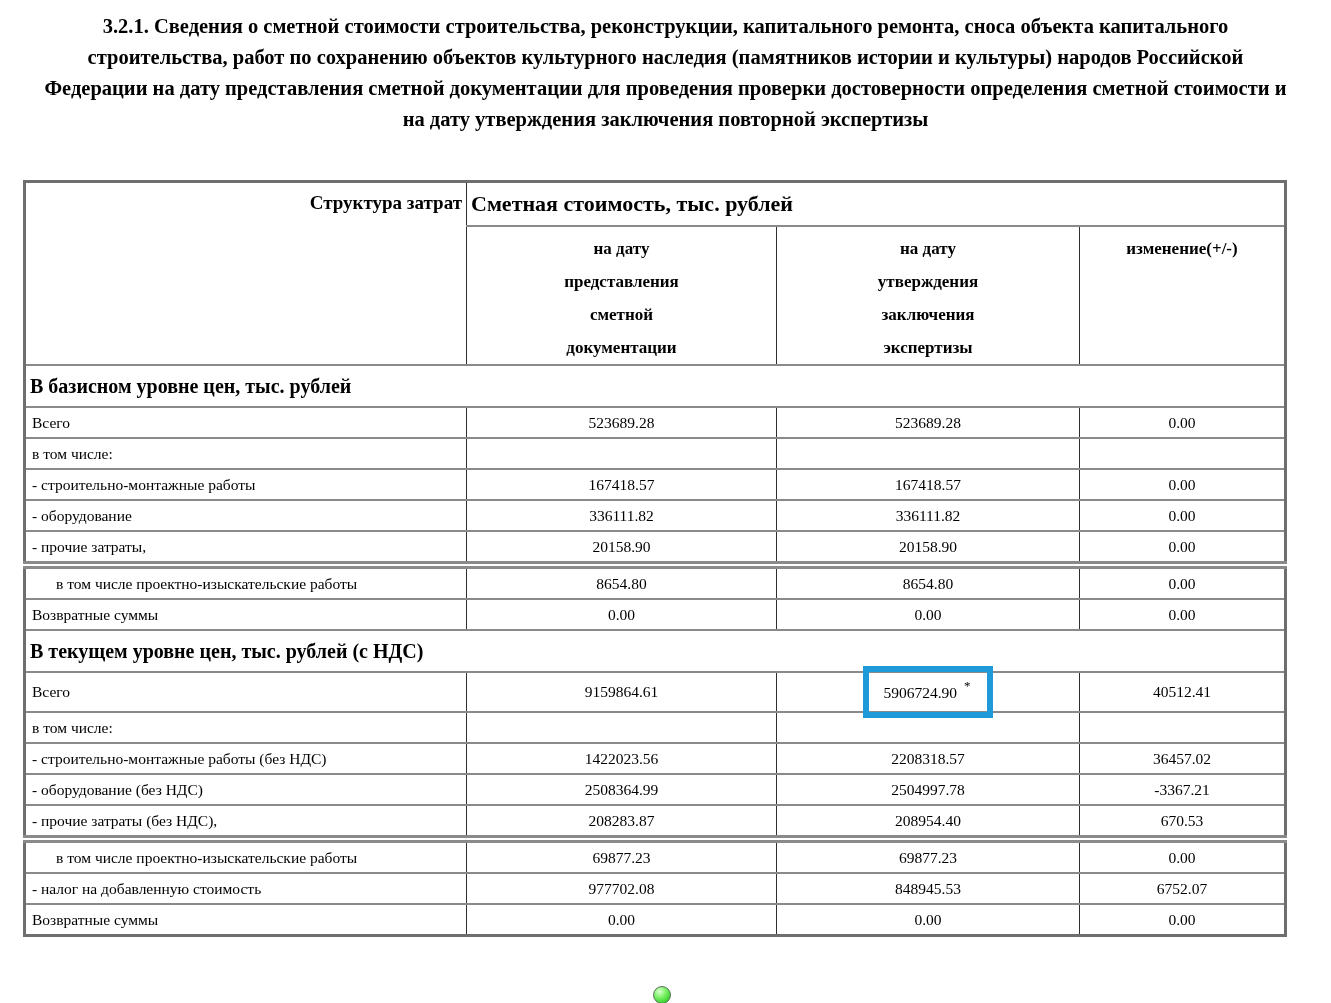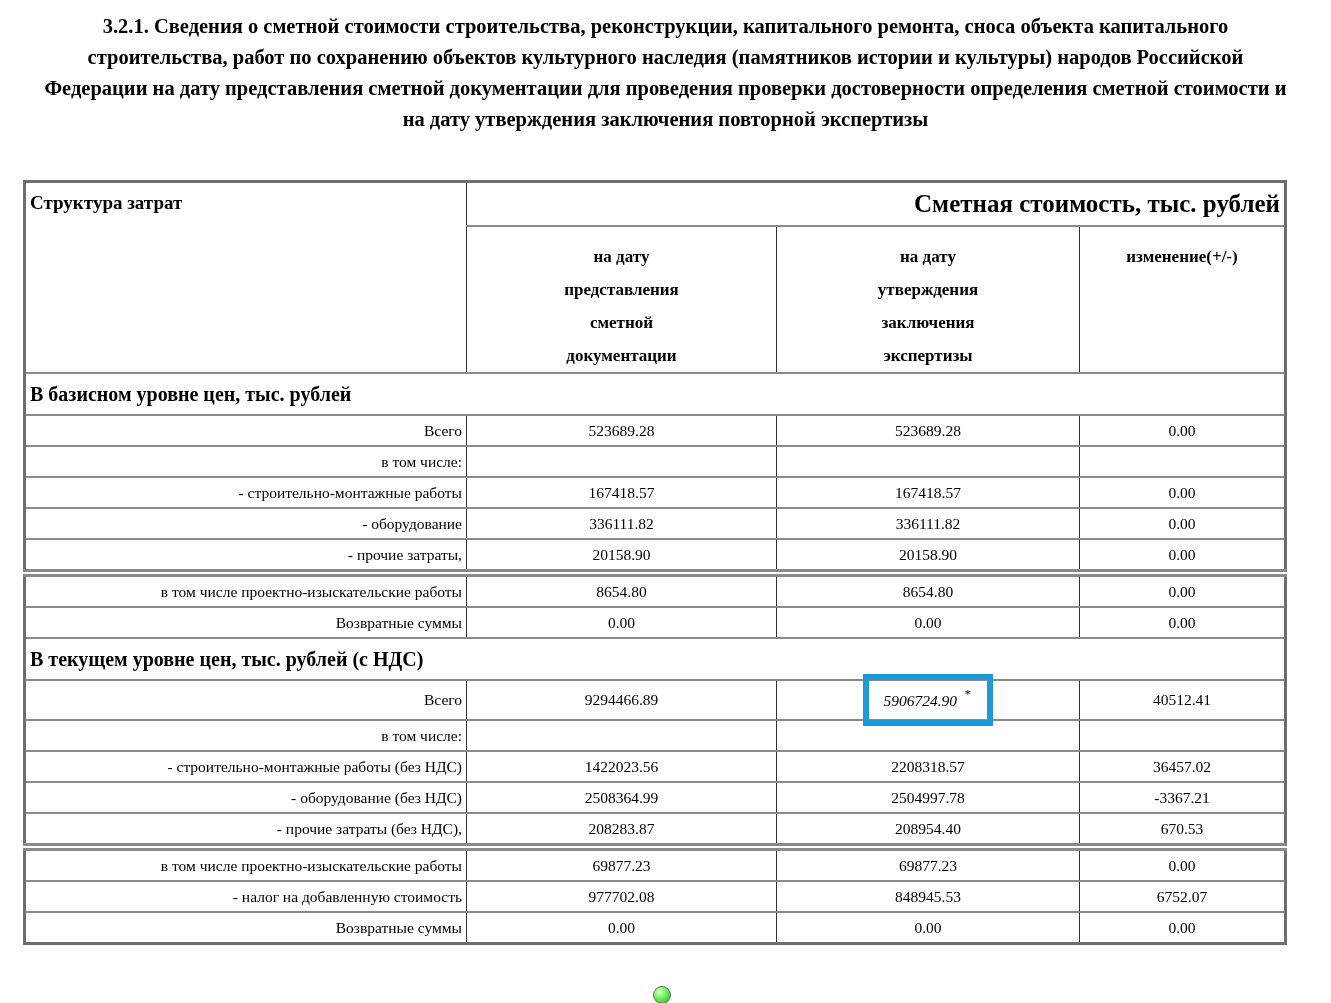--- a/index.html
+++ b/index.html
@@ -30,48 +30,47 @@
   .cost-table th, .cost-table td {
     border-top: 2px solid #8a8a8a;
     border-bottom: 2px solid #8a8a8a;
     border-left: 1px solid #2f2f2f;
     border-right: 1px solid #2f2f2f;
     padding: 0 4px;
     overflow: visible;
   }
   th.h-structure {
     vertical-align: top; padding-top: 9px;
-    font-size: 19px; font-weight: 700; text-align: left;
+    font-size: 19px; font-weight: 700; text-align: right;
   }
   th.h-group {
-    height: 42px; font-size: 25px; font-weight: 700; text-align: right;
+    height: 42px; font-size: 22px; font-weight: 700; text-align: left;
   }
   th.h-sub {
-    height: 130px; vertical-align: top; padding-top: 13px;
+    height: 130px; vertical-align: top; padding-top: 5px;
     font-size: 17px; font-weight: 700; 
     white-space: pre-line; line-height: 1.95;
   }
   td.section-title {
     height: 40px; font-size: 20px; font-weight: 700; 
   }
   tr.r td { height: 29px; font-size: 15.5px; }
-  tr.r td.lbl { text-align: right; padding-left: 6px; }
+  tr.r td.lbl { text-align: left; padding-left: 6px; }
   tr.r.indent td.lbl { padding-left: 30px; }
   tr.r td.num { text-align: center; }
   tr.split td { border-top: 8px double #8a8a8a; font-family: Liberation Serif, serif; }
 
   .hl-box {
     display: inline-block;
     position: relative;
     border: 6px solid #1f9ad8;
     padding: 9px 16px 11px 14px;
     margin: -16px 0;
     line-height: 1;
     background: transparent;
-    font-style: italic;
   }
   .hl-box sup { font-size: 13px; margin-left: 7px; position: relative; top: -2px; }
 
   .status-ball {
     position: absolute;
     left: 653px; top: 986px;
     width: 18px; height: 18px;
     border-radius: 50%;
     border: 1px solid #5f6f5f;
     background: radial-gradient(circle at 35% 28%, #d9ffd2 0%, #7cf167 40%, #3ad32e 75%, #1fae1f 100%);
@@ -155,21 +154,21 @@
         <td class="num">0.00</td>
         <td class="num">0.00</td>
         <td class="num">0.00</td>
       </tr>
 
       <tr>
         <td class="section-title" colspan="4">В текущем уровне цен, тыс. рублей (с НДС)</td>
       </tr>
       <tr class="r" style="height:40px">
         <td class="lbl">Всего</td>
-        <td class="num">9294466.89</td>
+        <td class="num">9159864.61</td>
         <td class="num">
           <span class="hl-box" style="border-color: rgb(31, 154, 216);"><span>5906724.90</span><sup>*</sup></span>
         </td>
         <td class="num">40512.41</td>
       </tr>
       <tr class="r">
         <td class="lbl">в том числе:</td>
         <td class="num"></td>
         <td class="num"></td>
         <td class="num"></td>

